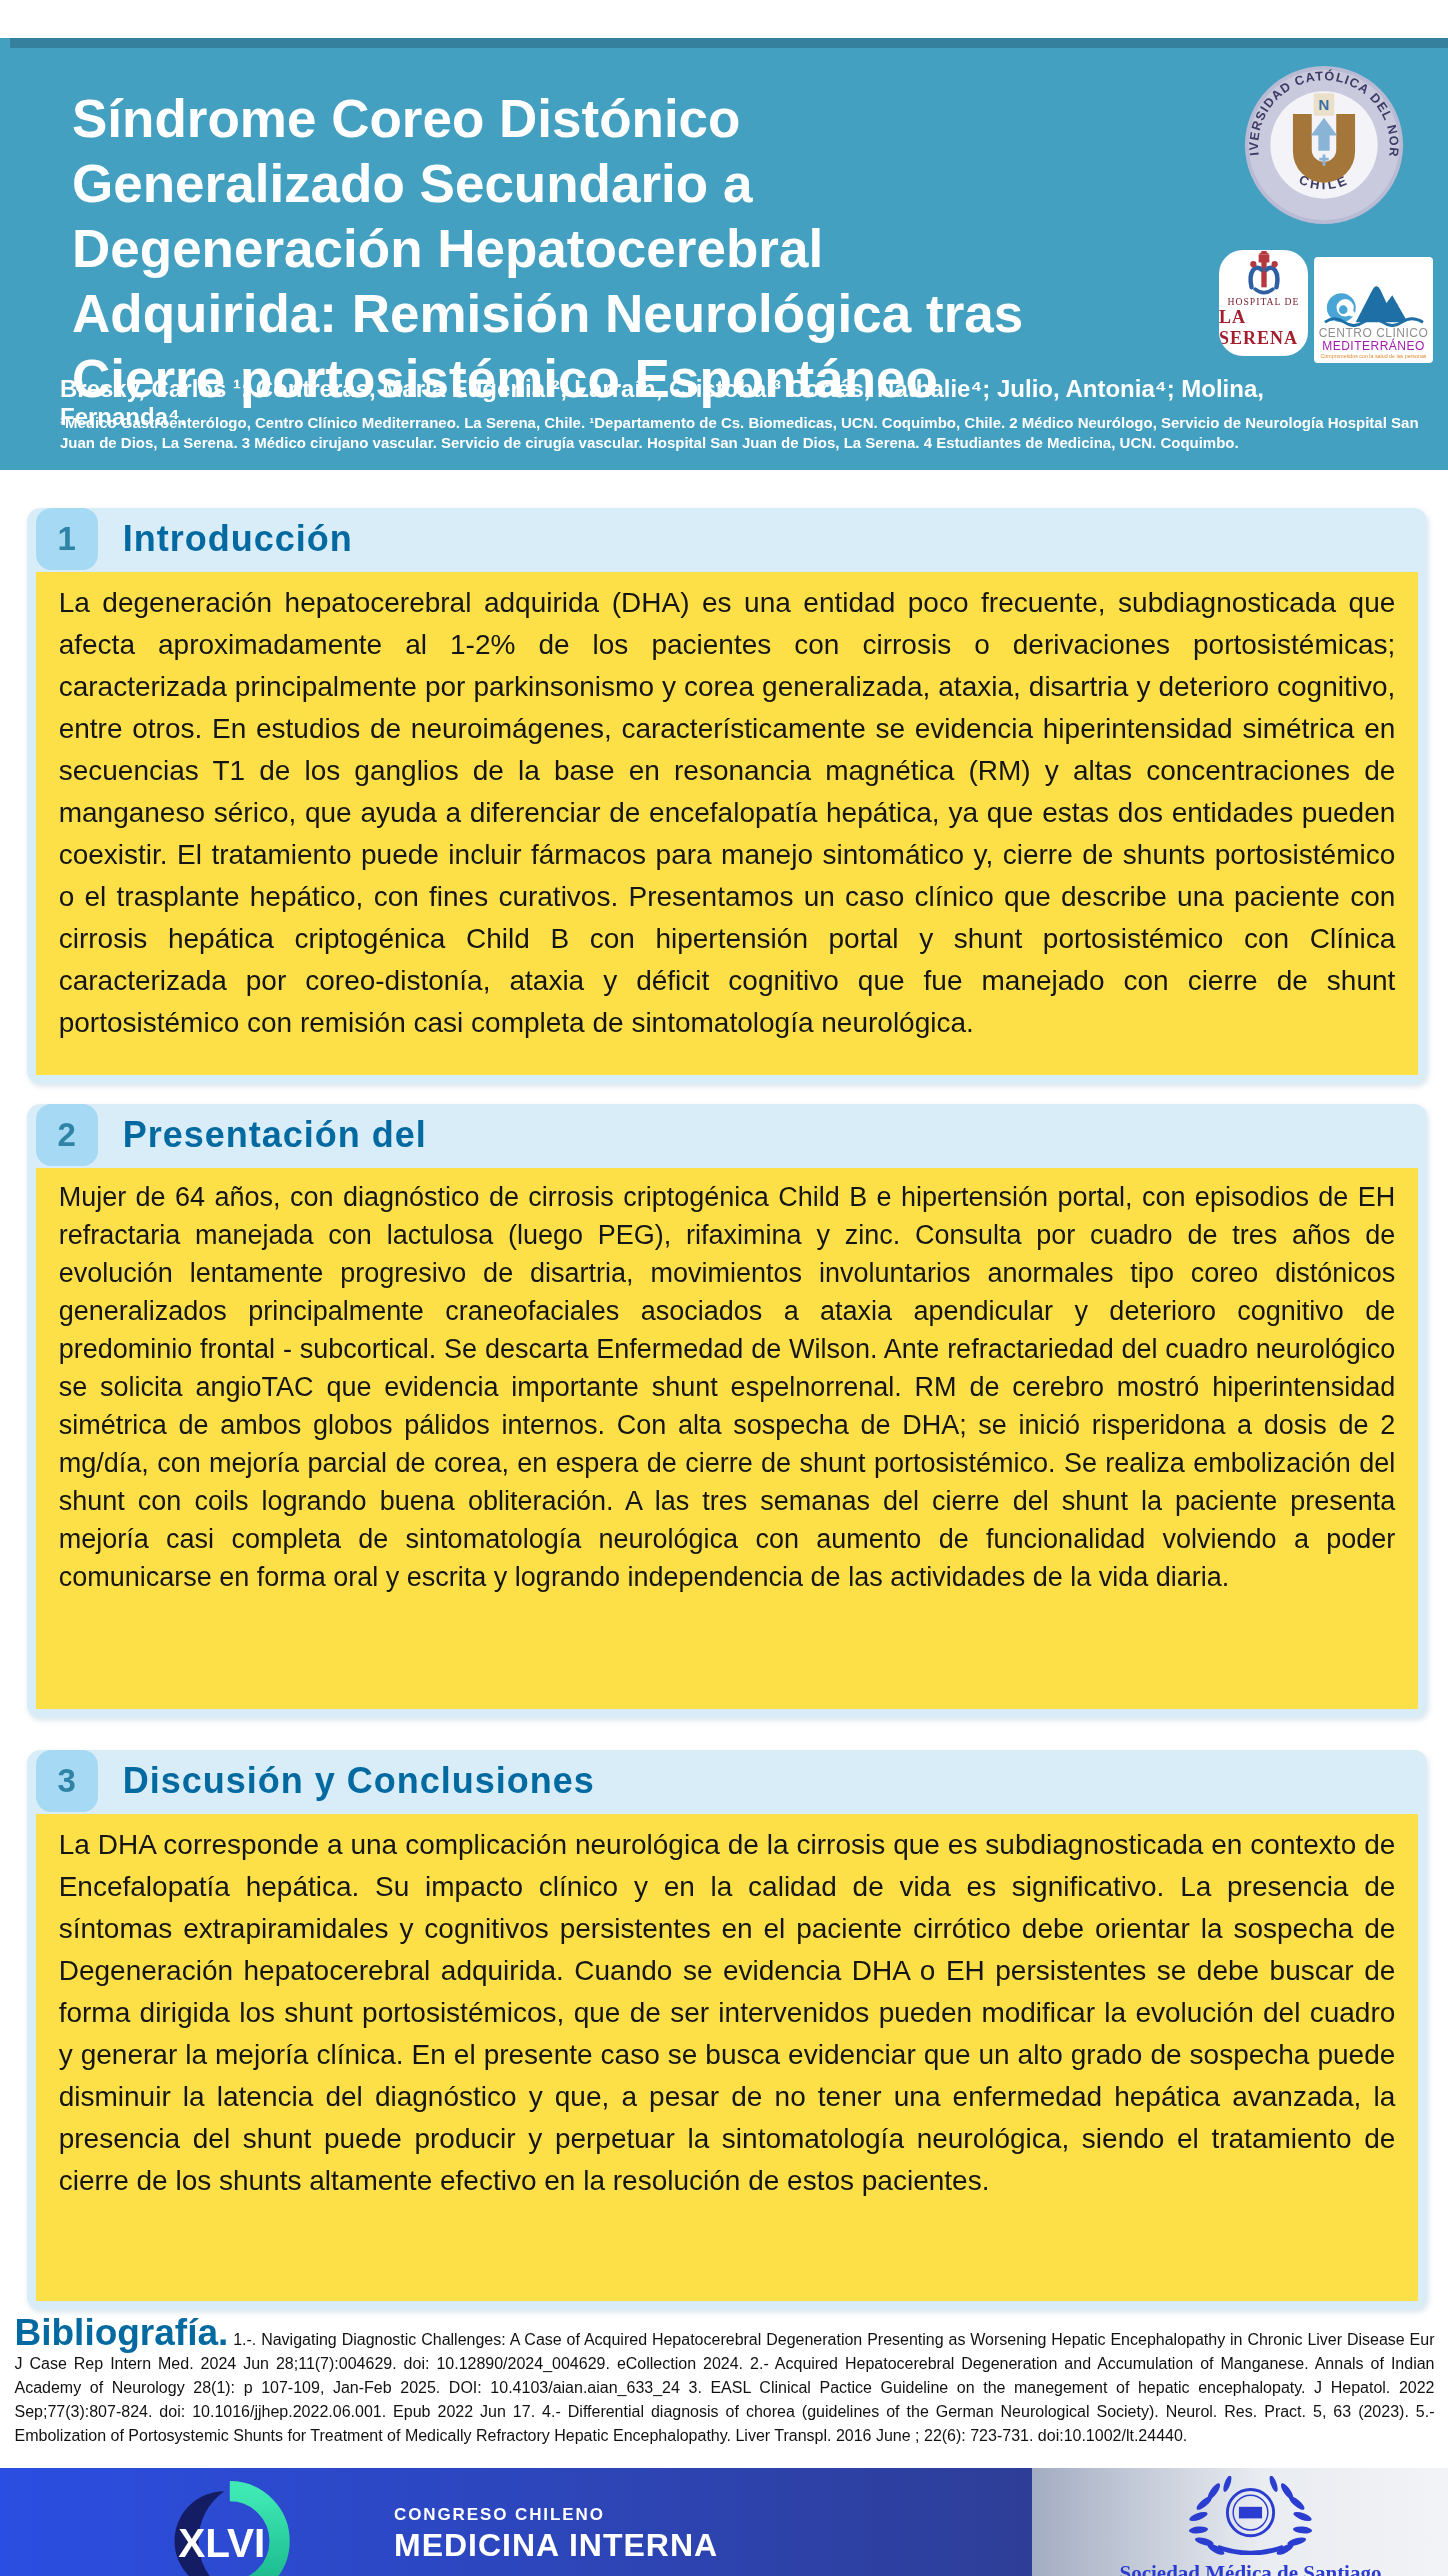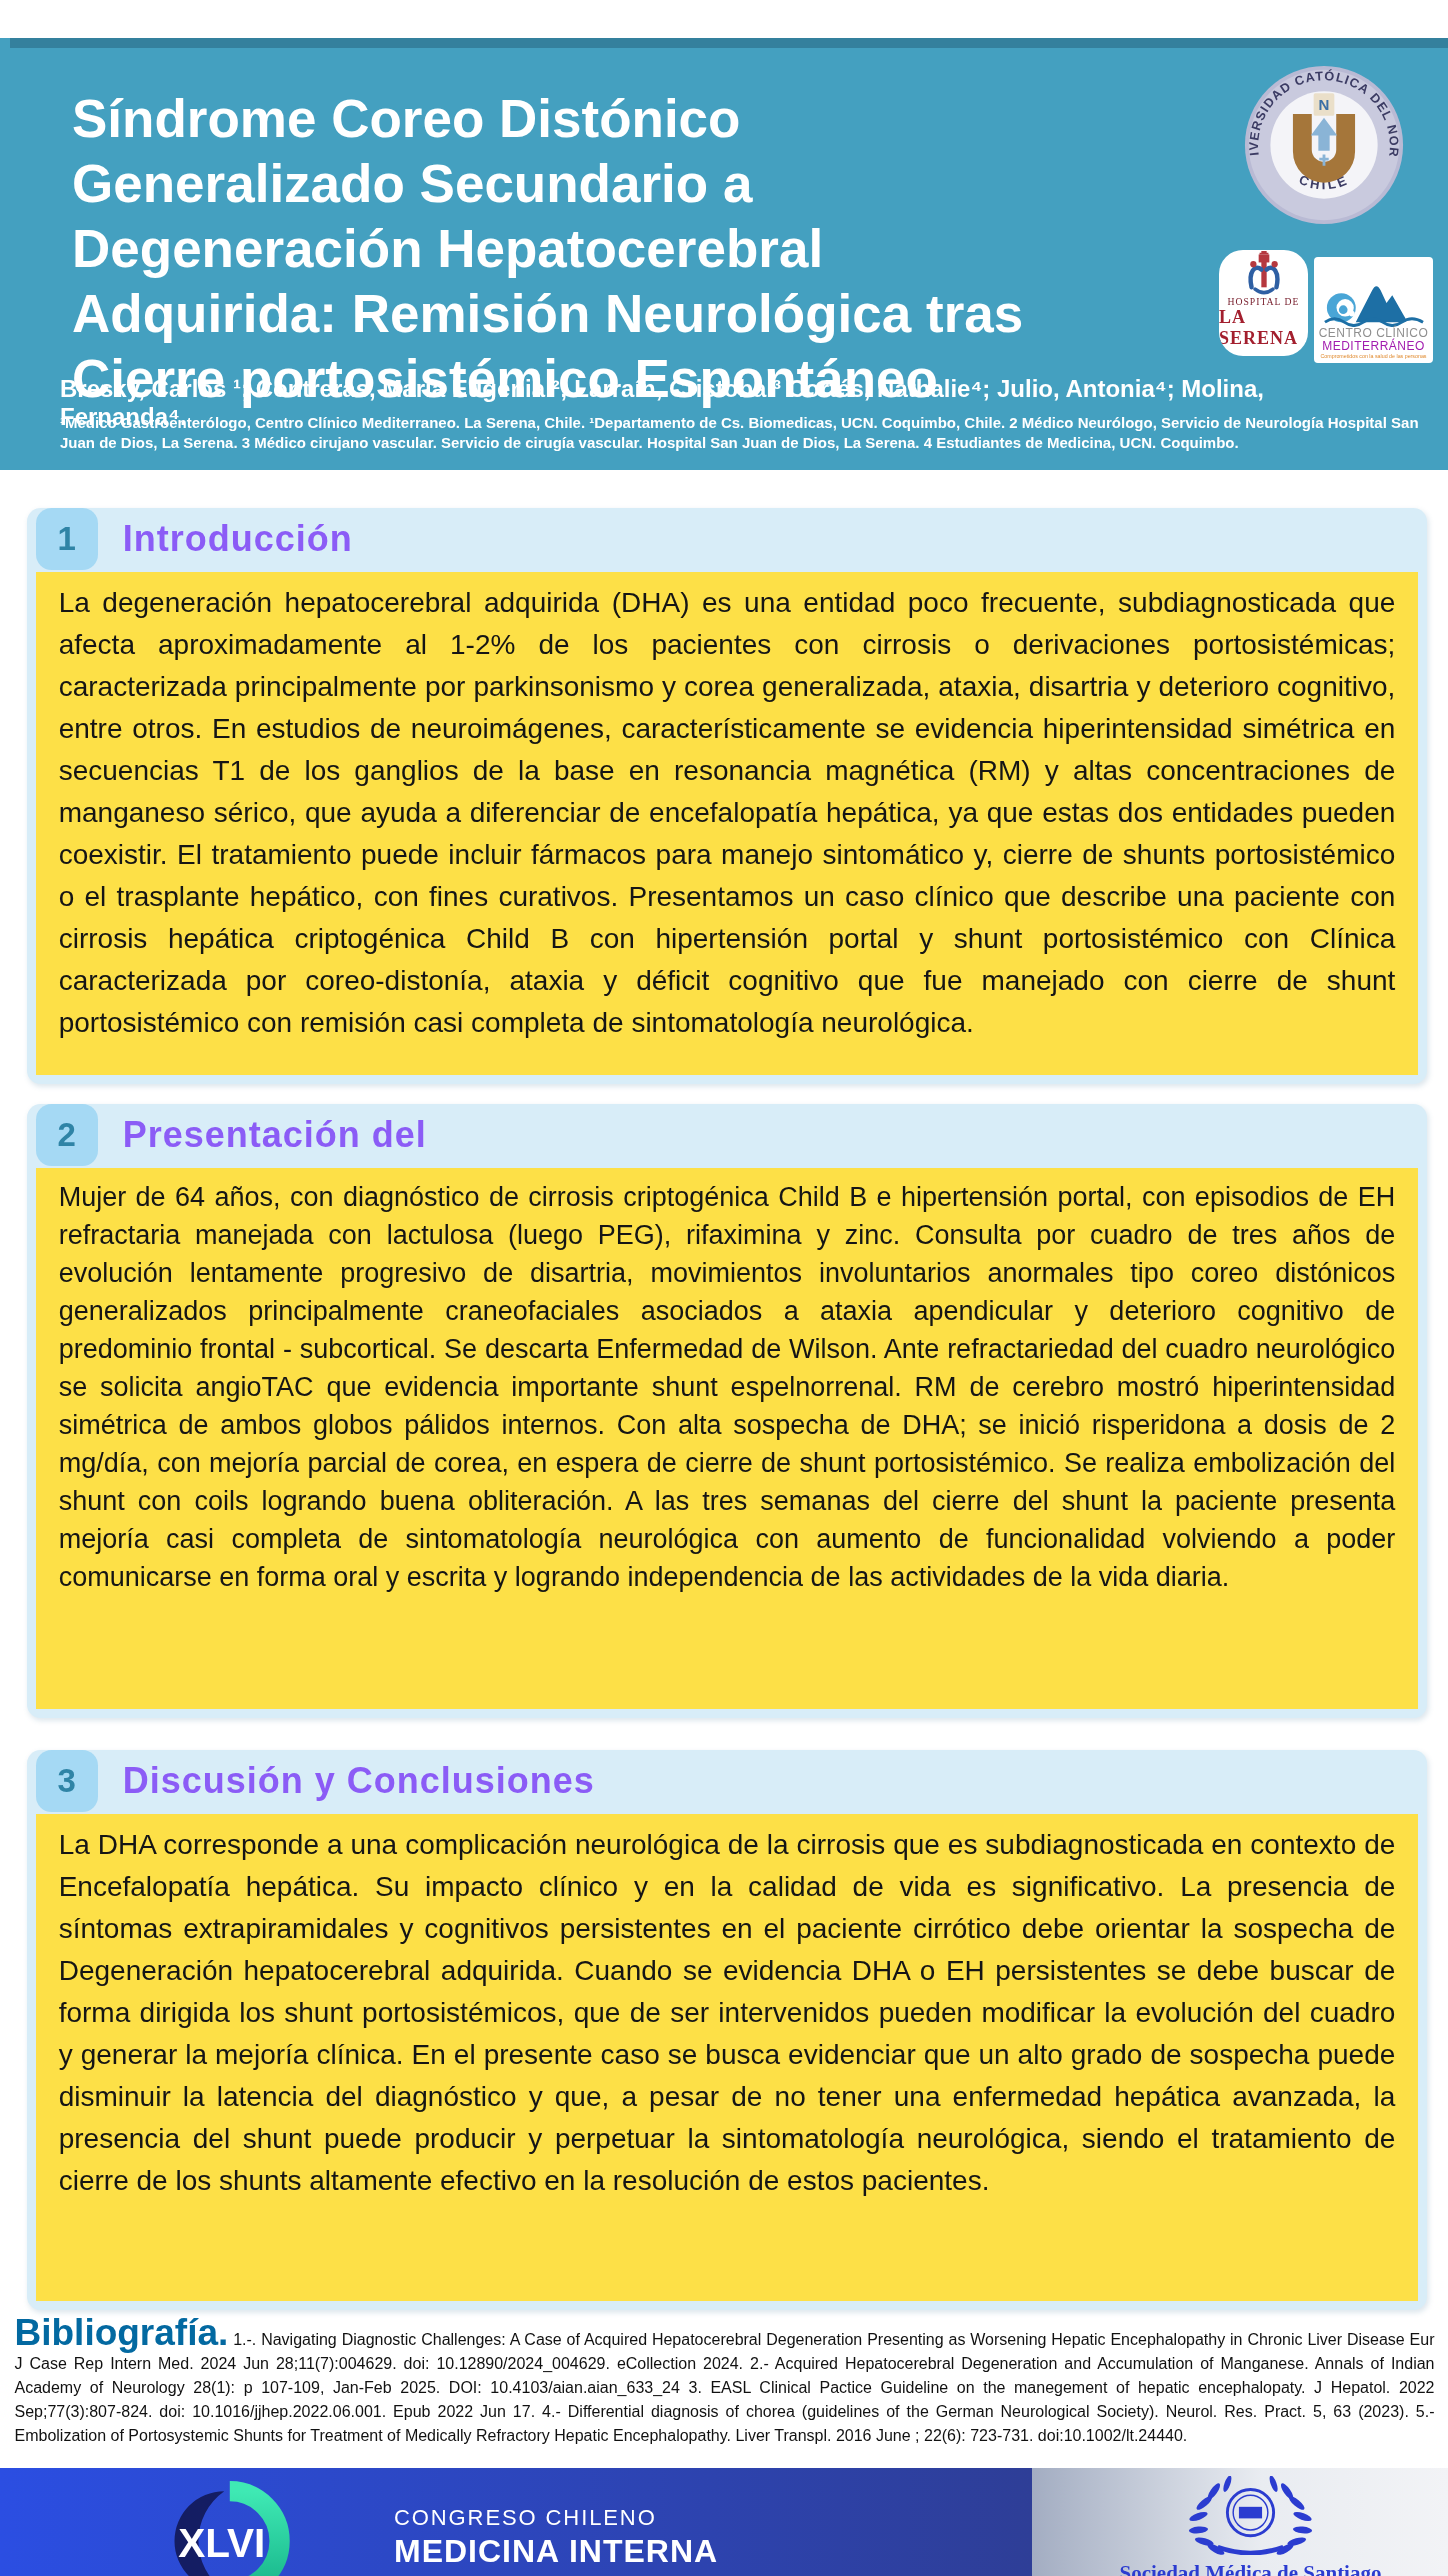--- a/index.html
+++ b/index.html
@@ -24,42 +24,42 @@
   .ccm-l1{font-size:12px;letter-spacing:0.5px;color:#8f8f8f;line-height:12.6px;}
   .ccm-l2{font-size:12px;letter-spacing:0.5px;color:#a21caf;line-height:12.6px;text-align:center;}
   .ccm-tag{font-size:5.3px;color:#e08a2e;margin:1px 0 3.9px 0;}
   
   .card{position:absolute;left:27px;width:1400px;background:#d8edf8;border-radius:13.5px;
         display:flex;flex-direction:column;box-shadow:1.9px 2.9px 4.8px rgba(80,130,160,.18);}
   .card-head{height:62px;display:flex;align-items:center;flex:none;}
   .num-badge{width:62px;height:62px;margin-left:8.7px;background:#a5d9f4;border-radius:15.5px;
              display:flex;align-items:center;justify-content:center;
              color:#2f84a6;font-size:33px;font-weight:bold;flex:none;}
-  .card-heading{margin-left:25px;color:#8b5cf6;font-size:36px;font-weight:bold;letter-spacing:1px;}
+  .card-heading{margin-left:25px;color:#0369a1;font-size:36px;font-weight:bold;letter-spacing:1px;}
   .card-body{flex:1;margin:1.9px 8.7px 8.7px 8.7px;background:#fde047;overflow:hidden;
              padding:9.7px 23px 0 23px;text-align:justify;color:#151515;}
   #sec1 .card-body{font-size:28px;line-height:42px;}
   #sec2 .card-body{font-size:27px;line-height:38px;}
   #sec3 .card-body{font-size:28px;line-height:42px;}
   #sec1{top:470px;height:576px;}
   #sec2{top:1066px;height:614px;}
   #sec3{top:1712px;height:560px;}
   
   .biblio{position:absolute;left:14.5px;top:2283px;width:1420px;text-align:justify;
           font-size:16px;line-height:24px;color:#111;}
   .biblio-label{font-size:37px;font-weight:bold;color:#0369a1;}
   
   .footer{position:absolute;left:0;top:2430px;width:1449px;height:146px;}
   .footer-blue{position:absolute;left:0;top:0;width:1032px;height:146px;
                background:linear-gradient(90deg,#2b4ee2 0%,#2e3e97 100%);}
   .footer-grey{position:absolute;left:1032px;top:0;width:417px;height:146px;
                background:linear-gradient(90deg,#a3adc2 0%,#e9ecf1 55%,#f2f3f6 100%);}
   .congress-logo{position:absolute;left:145px;top:9.7px;}
   .congress-text{position:absolute;left:394px;top:37px;color:#ffffff;}
-  .congress-l1{font-size:22px;letter-spacing:1.9px;font-weight:400;}
+  .congress-l1{font-size:17px;letter-spacing:1.9px;font-weight:700;}
   .congress-l2{font-size:32px;letter-spacing:1px;font-weight:bold;margin-top:1.9px;}
   .society{position:absolute;left:1067px;top:7.7px;width:367px;text-align:center;}
   .society-name{font-family:"Liberation Serif",serif;font-size:21px;font-weight:bold;color:#2b3cd0;margin-top:1.9px;}
   .society-sub{font-family:"Liberation Serif",serif;font-size:12px;font-weight:bold;color:#2b3cd0;}
 </style>
 </head>
 <body>
 
 <div id="poster">
 

